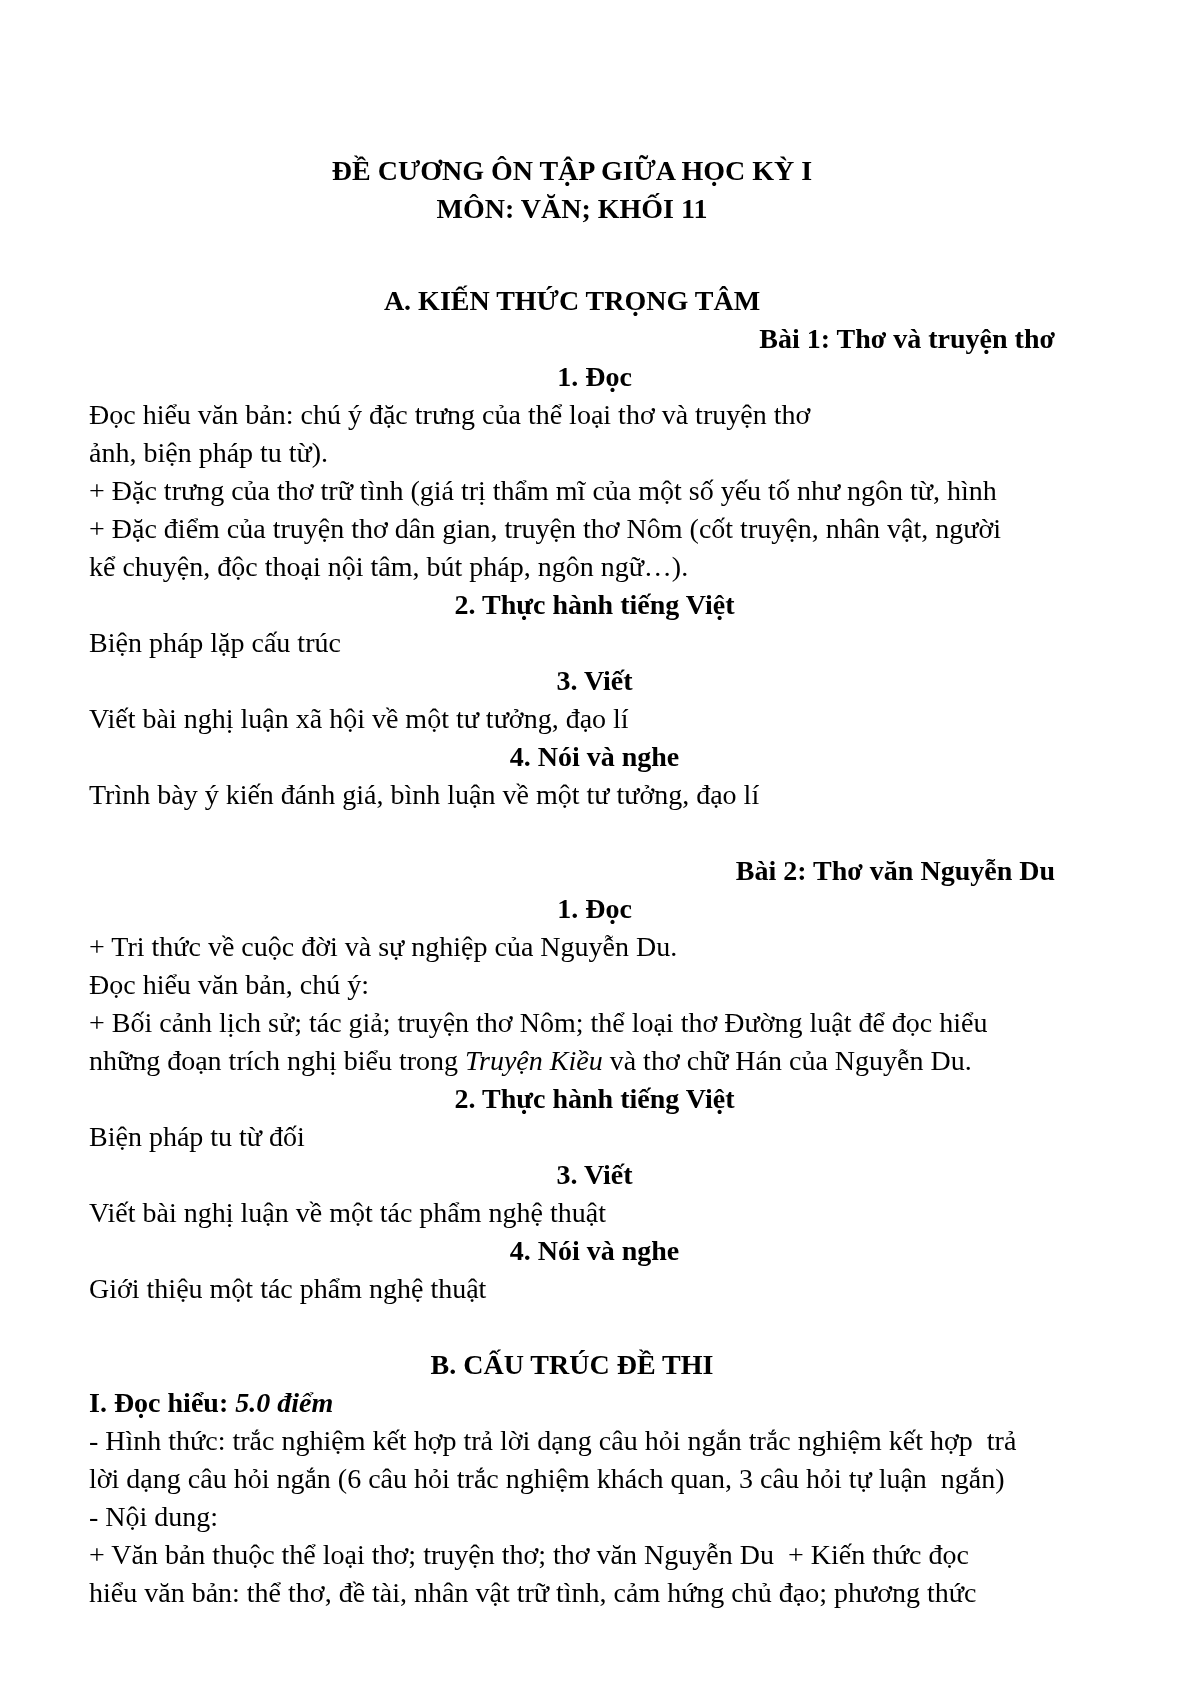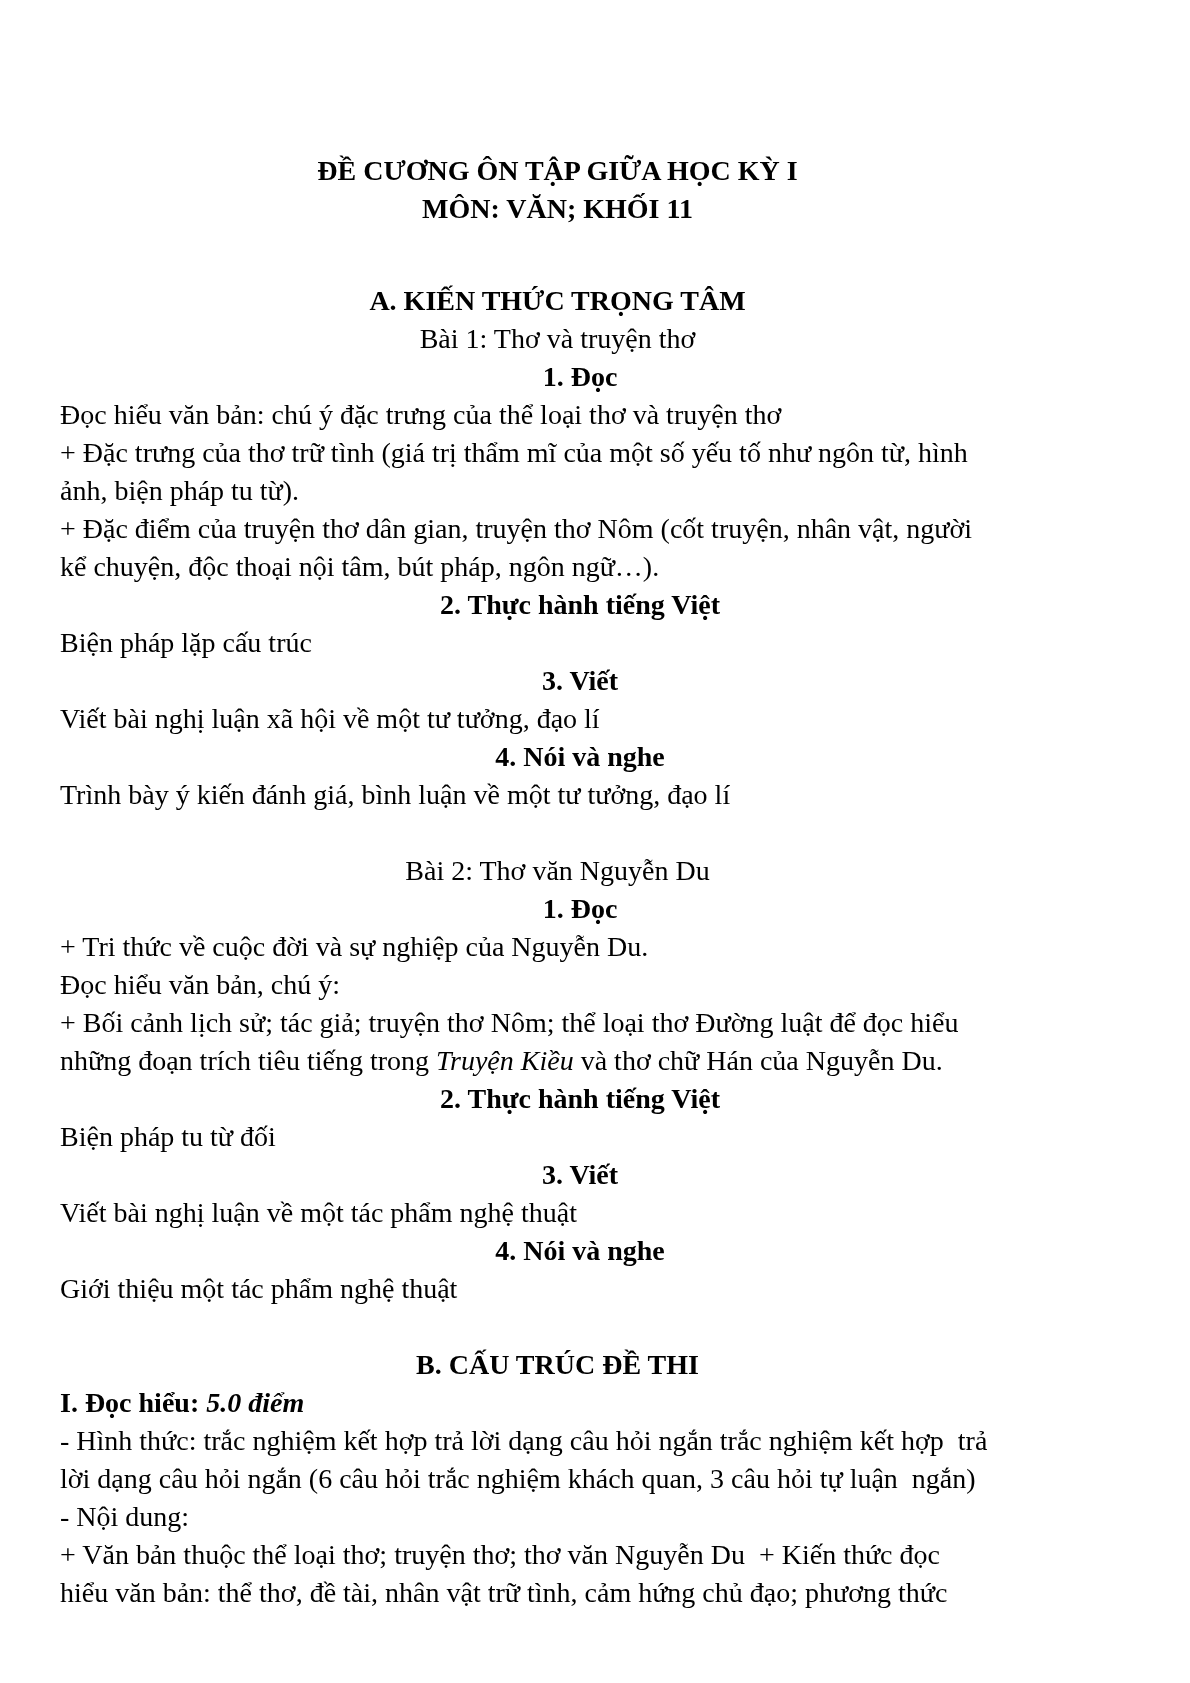--- a/index.html
+++ b/index.html
@@ -10,30 +10,30 @@
   .page {
     position: relative;
     box-sizing: border-box;
     width: 1190px;
     height: 1683px;
     background: #ffffff;
     color: #000000;
     font-family: "Liberation Serif", "DejaVu Serif", serif;
     font-size: 28px;
     line-height: 38px;
-    padding: 152px 135px 0 60px;
+    padding: 152px 135px 0 89px;
     overflow: hidden;
   }
   .page p {
     margin: 0;
     white-space: pre;      
   }
   .title-line   { font-weight: bold; text-align: center; }
   .h-section    { font-weight: bold; text-align: center; }
-  .h-center     { font-weight: normal; text-align: center; }
+  .h-center     { font-weight: bold; text-align: right; }
   .h-sub        { font-weight: bold; padding-left: 45px; text-align: center; }
   .body-line    { font-weight: normal; }
   .it           { font-style: italic; }
   .b            { font-weight: bold; }
   .bi           { font-weight: bold; font-style: italic; }
   .spacer-lg    { height: 54px; }
   .spacer       { height: 38px; }
 </style>
 </head>
 <body>
@@ -43,39 +43,39 @@
   <p class="title-line">ĐỀ CƯƠNG ÔN TẬP GIỮA HỌC KỲ I</p>
   <p class="title-line">MÔN: VĂN; KHỐI 11</p>
 
   <div class="spacer-lg"></div>
 
   <p class="h-section">A. KIẾN THỨC TRỌNG TÂM</p>
 
   <p class="h-center">Bài 1: Thơ và truyện thơ</p>
   <p class="h-sub">1. Đọc</p>
   <p class="body-line">Đọc hiểu văn bản: chú ý đặc trưng của thể loại thơ và truyện thơ</p>
+  <p class="body-line">ảnh, biện pháp tu từ).</p>
   <p class="body-line">+ Đặc trưng của thơ trữ tình (giá trị thẩm mĩ của một số yếu tố như ngôn từ, hình</p>
-  <p class="body-line">ảnh, biện pháp tu từ).</p>
   <p class="body-line">+ Đặc điểm của truyện thơ dân gian, truyện thơ Nôm (cốt truyện, nhân vật, người</p>
   <p class="body-line">kể chuyện, độc thoại nội tâm, bút pháp, ngôn ngữ…).</p>
   <p class="h-sub">2. Thực hành tiếng Việt</p>
   <p class="body-line">Biện pháp lặp cấu trúc</p>
   <p class="h-sub">3. Viết</p>
   <p class="body-line">Viết bài nghị luận xã hội về một tư tưởng, đạo lí</p>
   <p class="h-sub">4. Nói và nghe</p>
   <p class="body-line">Trình bày ý kiến đánh giá, bình luận về một tư tưởng, đạo lí</p>
 
   <div class="spacer"></div>
 
   <p class="h-center">Bài 2: Thơ văn Nguyễn Du</p>
   <p class="h-sub">1. Đọc</p>
   <p class="body-line">+ Tri thức về cuộc đời và sự nghiệp của Nguyễn Du.</p>
   <p class="body-line">Đọc hiểu văn bản, chú ý:</p>
   <p class="body-line">+ Bối cảnh lịch sử; tác giả; truyện thơ Nôm; thể loại thơ Đường luật để đọc hiểu</p>
-  <p class="body-line"><span>những đoạn trích tiêu tiếng trong </span><span class="it">Truyện Kiều</span><span> và thơ chữ Hán của Nguyễn Du.</span></p>
+  <p class="body-line"><span>những đoạn trích nghị biểu trong </span><span class="it">Truyện Kiều</span><span> và thơ chữ Hán của Nguyễn Du.</span></p>
   <p class="h-sub">2. Thực hành tiếng Việt</p>
   <p class="body-line">Biện pháp tu từ đối</p>
   <p class="h-sub">3. Viết</p>
   <p class="body-line">Viết bài nghị luận về một tác phẩm nghệ thuật</p>
   <p class="h-sub">4. Nói và nghe</p>
   <p class="body-line">Giới thiệu một tác phẩm nghệ thuật</p>
 
   <div class="spacer"></div>
 
   <p class="h-section">B. CẤU TRÚC ĐỀ THI</p>

